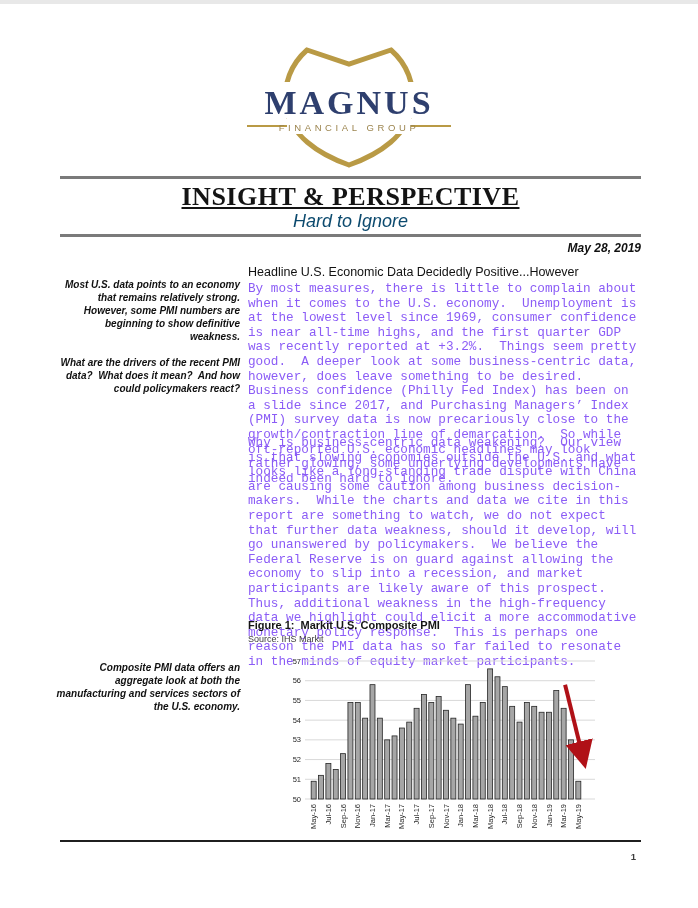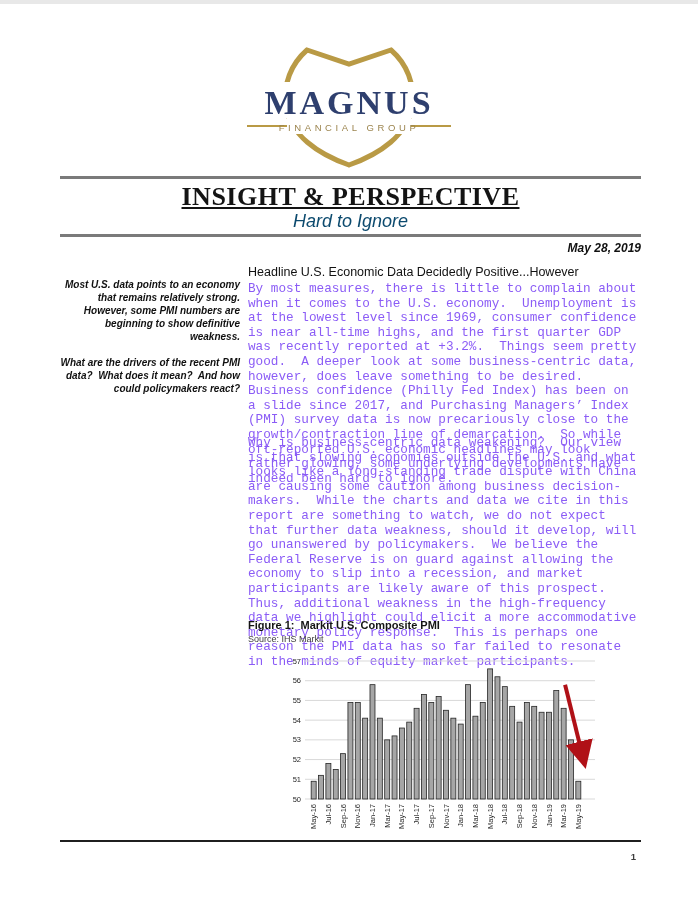--- a/index.html
+++ b/index.html
@@ -85,20 +85,21 @@
   </div>
 
   <div class="abs rule" style="top:172px;"></div>
   <div class="abs nl-title">INSIGHT &amp; PERSPECTIVE</div>
   <div class="abs nl-subtitle">Hard to Ignore</div>
   <div class="abs rule" style="top:230px;"></div>
   <div class="abs issue-date">May 28, 2019</div>
 
   <div class="abs side-note" style="top:274px;">Most U.S. data points to an economy that remains relatively strong.  However, some PMI numbers are beginning to show definitive weakness.</div>
   <div class="abs side-note" style="top:352px;">What are the drivers of the recent PMI data?  What does it mean?  And how could policymakers react?</div>
+  <div class="abs side-note" style="top:657px;">Composite PMI data offers an aggregate look at both the manufacturing and services sectors of the U.S. economy.</div>
 
   <div class="abs article-heading">Headline U.S. Economic Data Decidedly Positive...However</div>
   <div class="abs body-para" style="top:278px;">By most measures, there is little to complain about when it comes to the U.S. economy.  Unemployment is at the lowest level since 1969, consumer confidence is near all-time highs, and the first quarter GDP was recently reported at +3.2%.  Things seem pretty good.  A deeper look at some business-centric data, however, does leave something to be desired.  Business confidence (Philly Fed Index) has been on a slide since 2017, and Purchasing Managers’ Index (PMI) survey data is now precariously close to the growth/contraction line of demarcation.  So while oft-reported U.S. economic headlines may look rather glowing, some underlying developments have indeed been hard to ignore.</div>
   <div class="abs body-para" style="top:432px;">Why is business-centric data weakening?  Our view is that slowing economies outside the U.S. and what looks like a long-standing trade dispute with China are causing some caution among business decision-makers.  While the charts and data we cite in this report are something to watch, we do not expect that further data weakness, should it develop, will go unanswered by policymakers.  We believe the Federal Reserve is on guard against allowing the economy to slip into a recession, and market participants are likely aware of this prospect.  Thus, additional weakness in the high-frequency data we highlight could elicit a more accommodative monetary policy response.  This is perhaps one reason the PMI data has so far failed to resonate in the minds of equity market participants.</div>
 
   <div class="abs fig-caption">Figure 1:  Markit U.S. Composite PMI</div>
   <div class="abs fig-source">Source: IHS Markit</div>
 
   <div class="abs chart-wrap">
     <svg id="pmi-chart-svg" width="342" height="194" viewBox="0 0 342 194">

